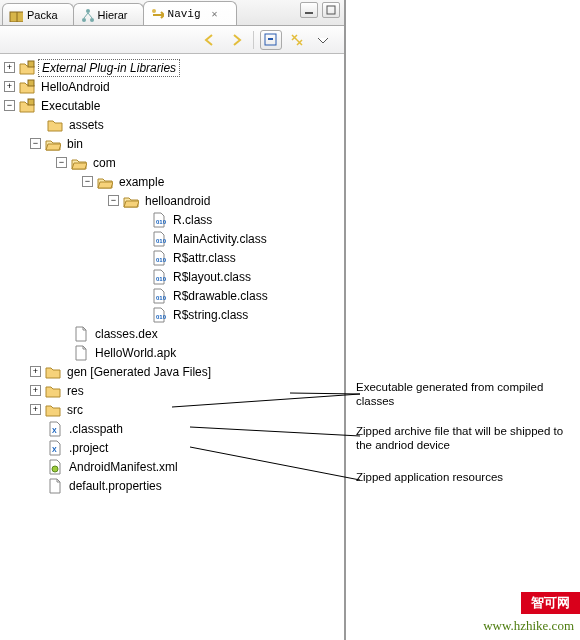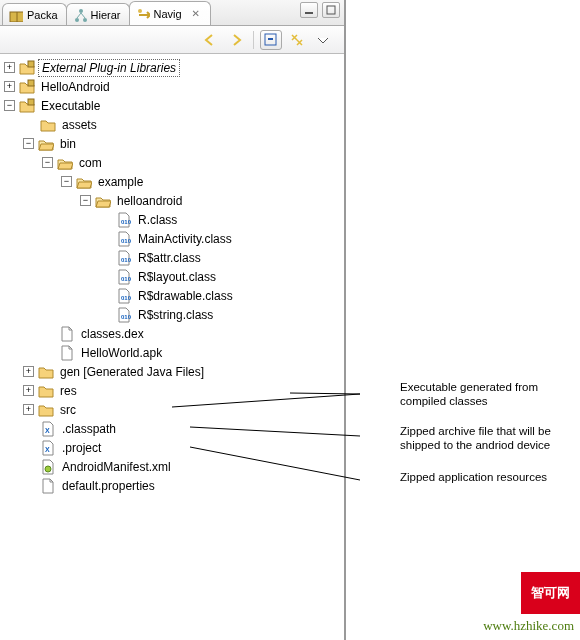--- a/index.html
+++ b/index.html
@@ -23,34 +23,35 @@
     display: flex;
     align-items: flex-end;
     background: linear-gradient(#f7f7f7,#e8e8e8);
     border-bottom: 1px solid #aaa;
     padding-left: 2px;
     position: relative;
   }
   .tab {
     display: flex; align-items: center;
     height: 22px;
-    padding: 0 8px 0 6px;
+    padding: 0 15px 0 6px;
     border: 1px solid #aaa;
     border-bottom: none;
     border-top-left-radius: 6px;
     border-top-right-radius: 6px;
     background: linear-gradient(#fff,#ececec);
     margin-right: -1px;
     font-size: 11px;
     gap: 4px;
   }
   .tab.active {
     background: linear-gradient(#fff,#fdfdfd);
     height: 24px;
     z-index: 2;
+    font-family: Liberation Mono, monospace;
   }
   .tab .ticon { width: 14px; height: 14px; display:inline-flex; align-items:center; justify-content:center; }
   .tab .close {
     margin-left: 4px; width: 12px; height: 12px;
     display:flex; align-items:center; justify-content:center;
     color:#777; font-size:10px;
   }
   .tabbar-right {
     position:absolute; right:4px; top:2px;
     display:flex; gap:4px;
@@ -96,36 +97,35 @@
     display:flex; align-items:center; justify-content:center;
     font-size:9px; line-height:1;
     background:#fff;
     margin-right:2px;
     flex-shrink:0;
   }
   .toggler.empty { border:none; background:transparent; width:13px; }
   .nicon { width:16px; height:16px; margin:0 3px 0 2px; flex-shrink:0; display:inline-flex; align-items:center; justify-content:center; }
   .label { padding: 1px 3px; }
   .label.highlighted { border:1px dotted #666;font-style:italic; }
-  .children { margin-left: 19px; }
+  .children { margin-left: 26px; }
   
   .anno-wrap {
     position:absolute;
     left: 356px;
     font-size: 11.5px;
     line-height: 1.25;
     color:#000;
-    margin-left:44px;
   }
   
   .wm-badge {
     position:absolute; right:0; bottom:26px;
     background:#d9001b; color:#fff;
     font-size:13px; font-weight:bold;
-    padding:12px 10px;
+    padding:2px 10px;
   }
   .wm-url {
     position:absolute; right:6px; bottom:6px;
     color:#4d7c0f; font-size:13px; font-family: "Comic Sans MS", cursive;
   }
   
 </style>
 </head>
 <body>
 

